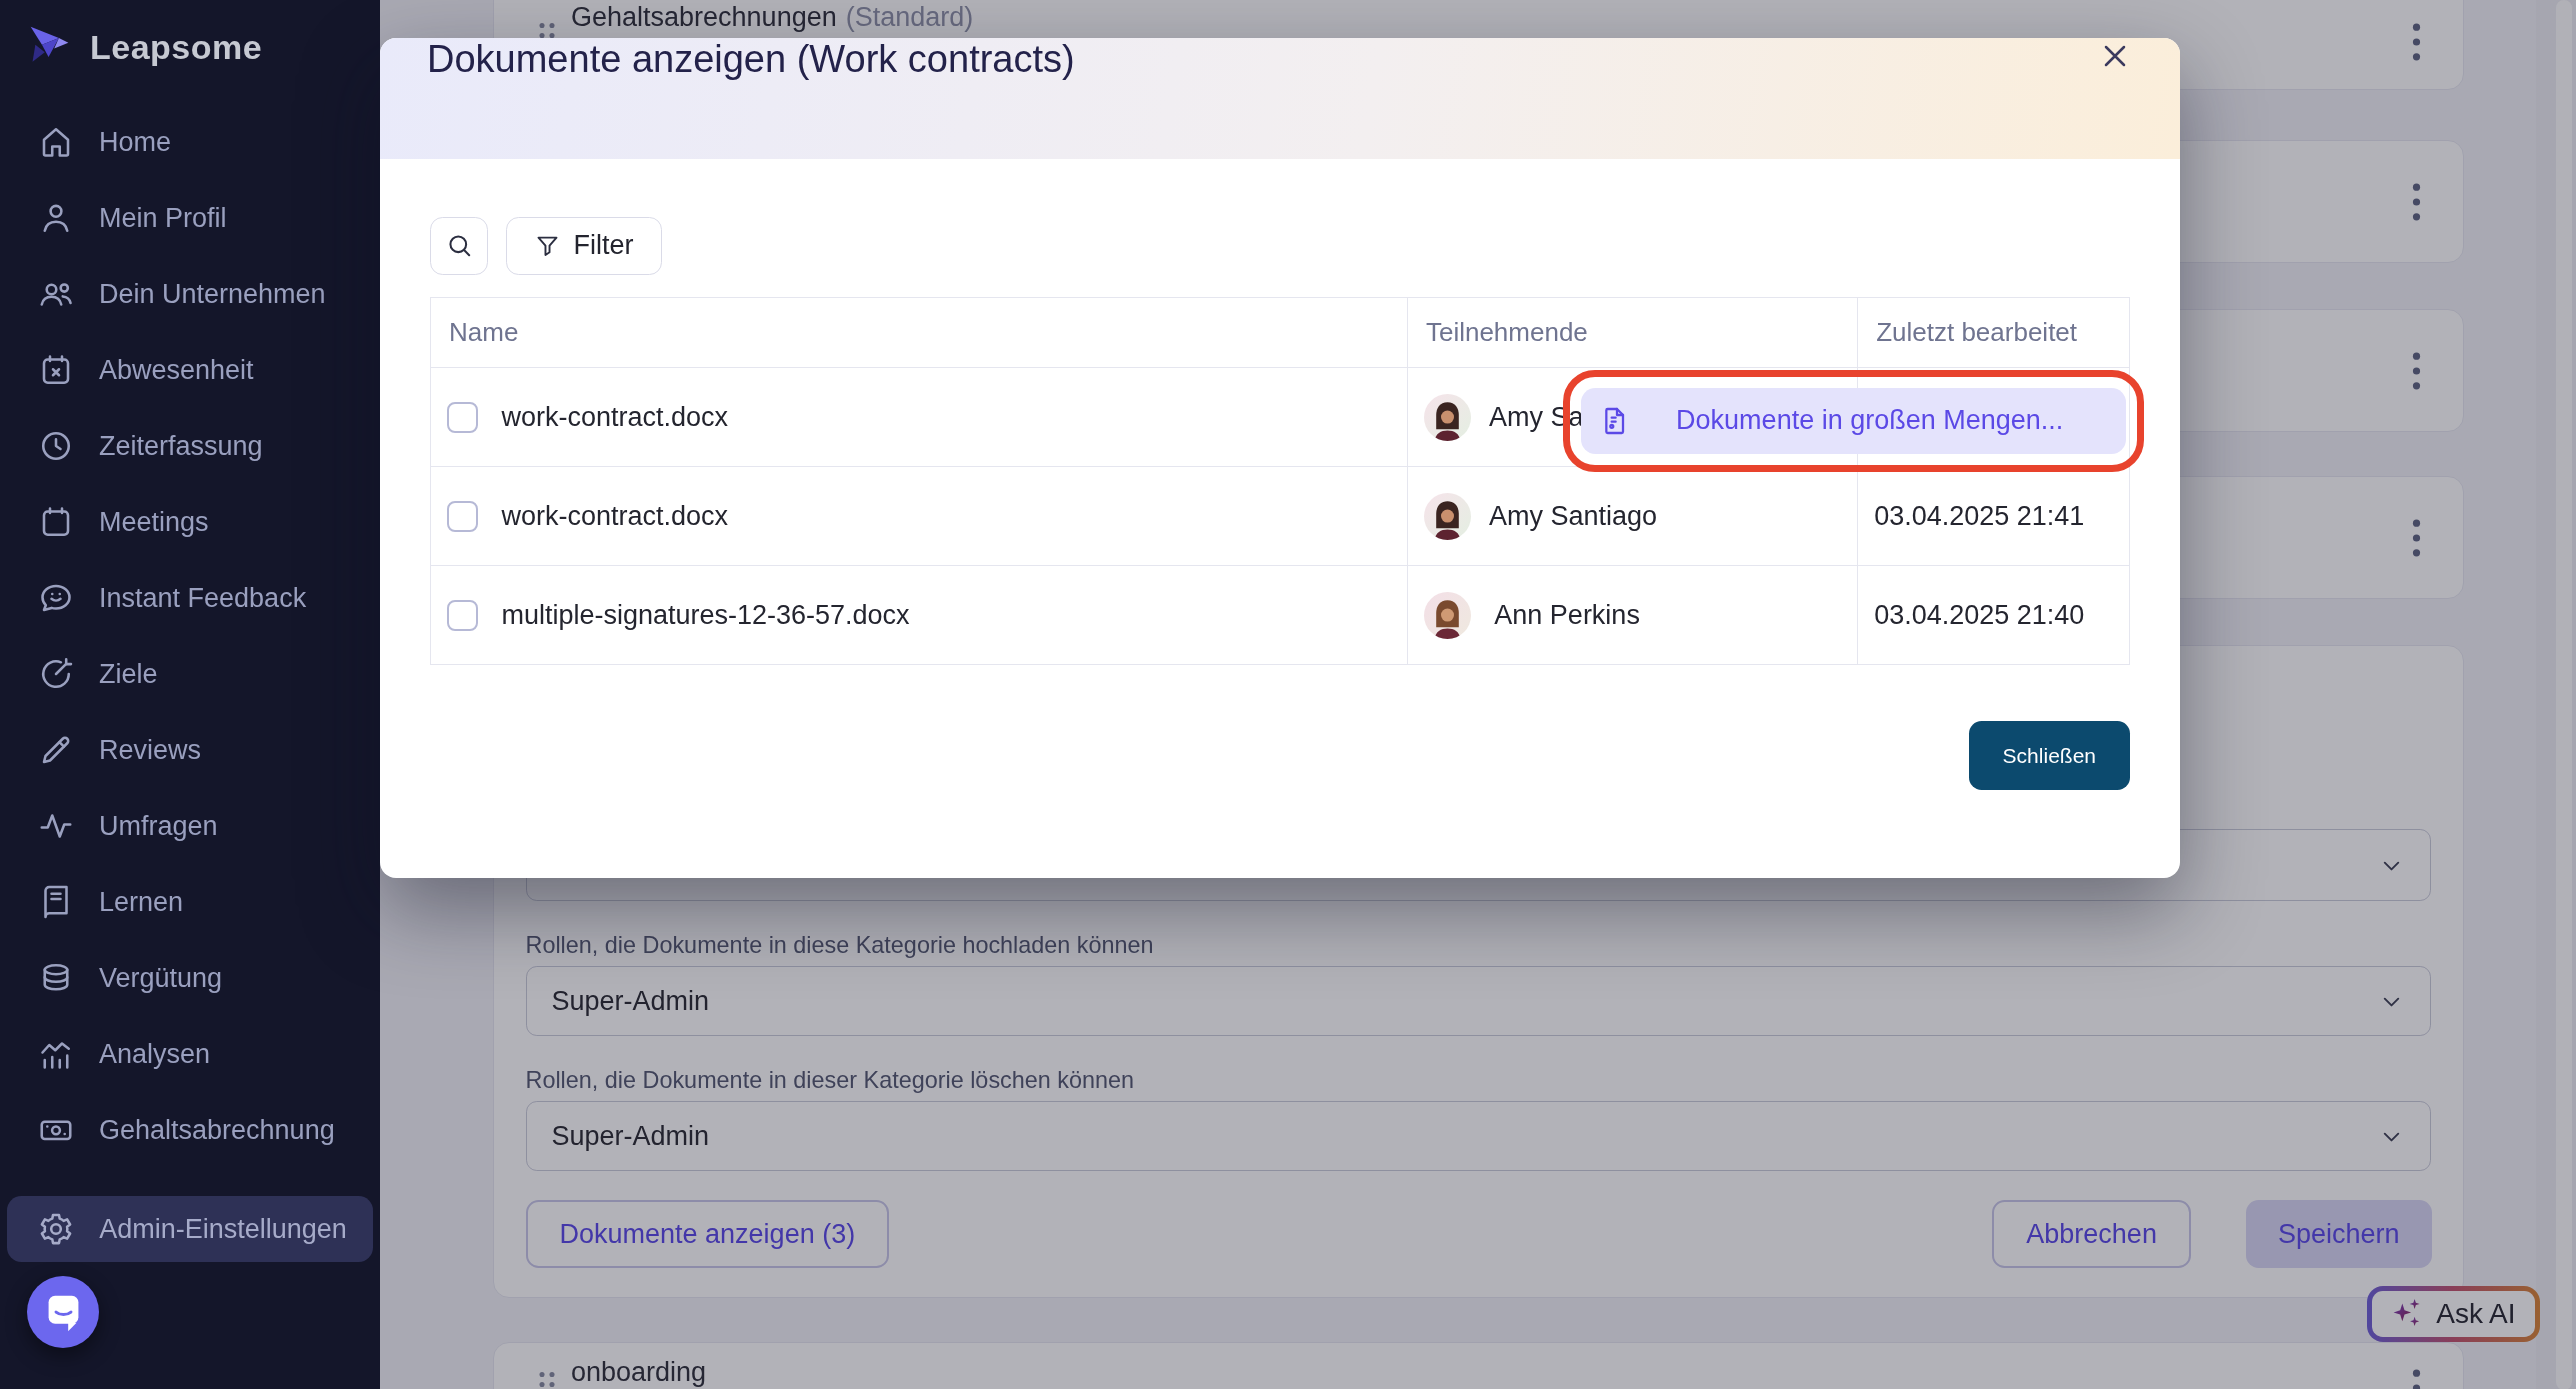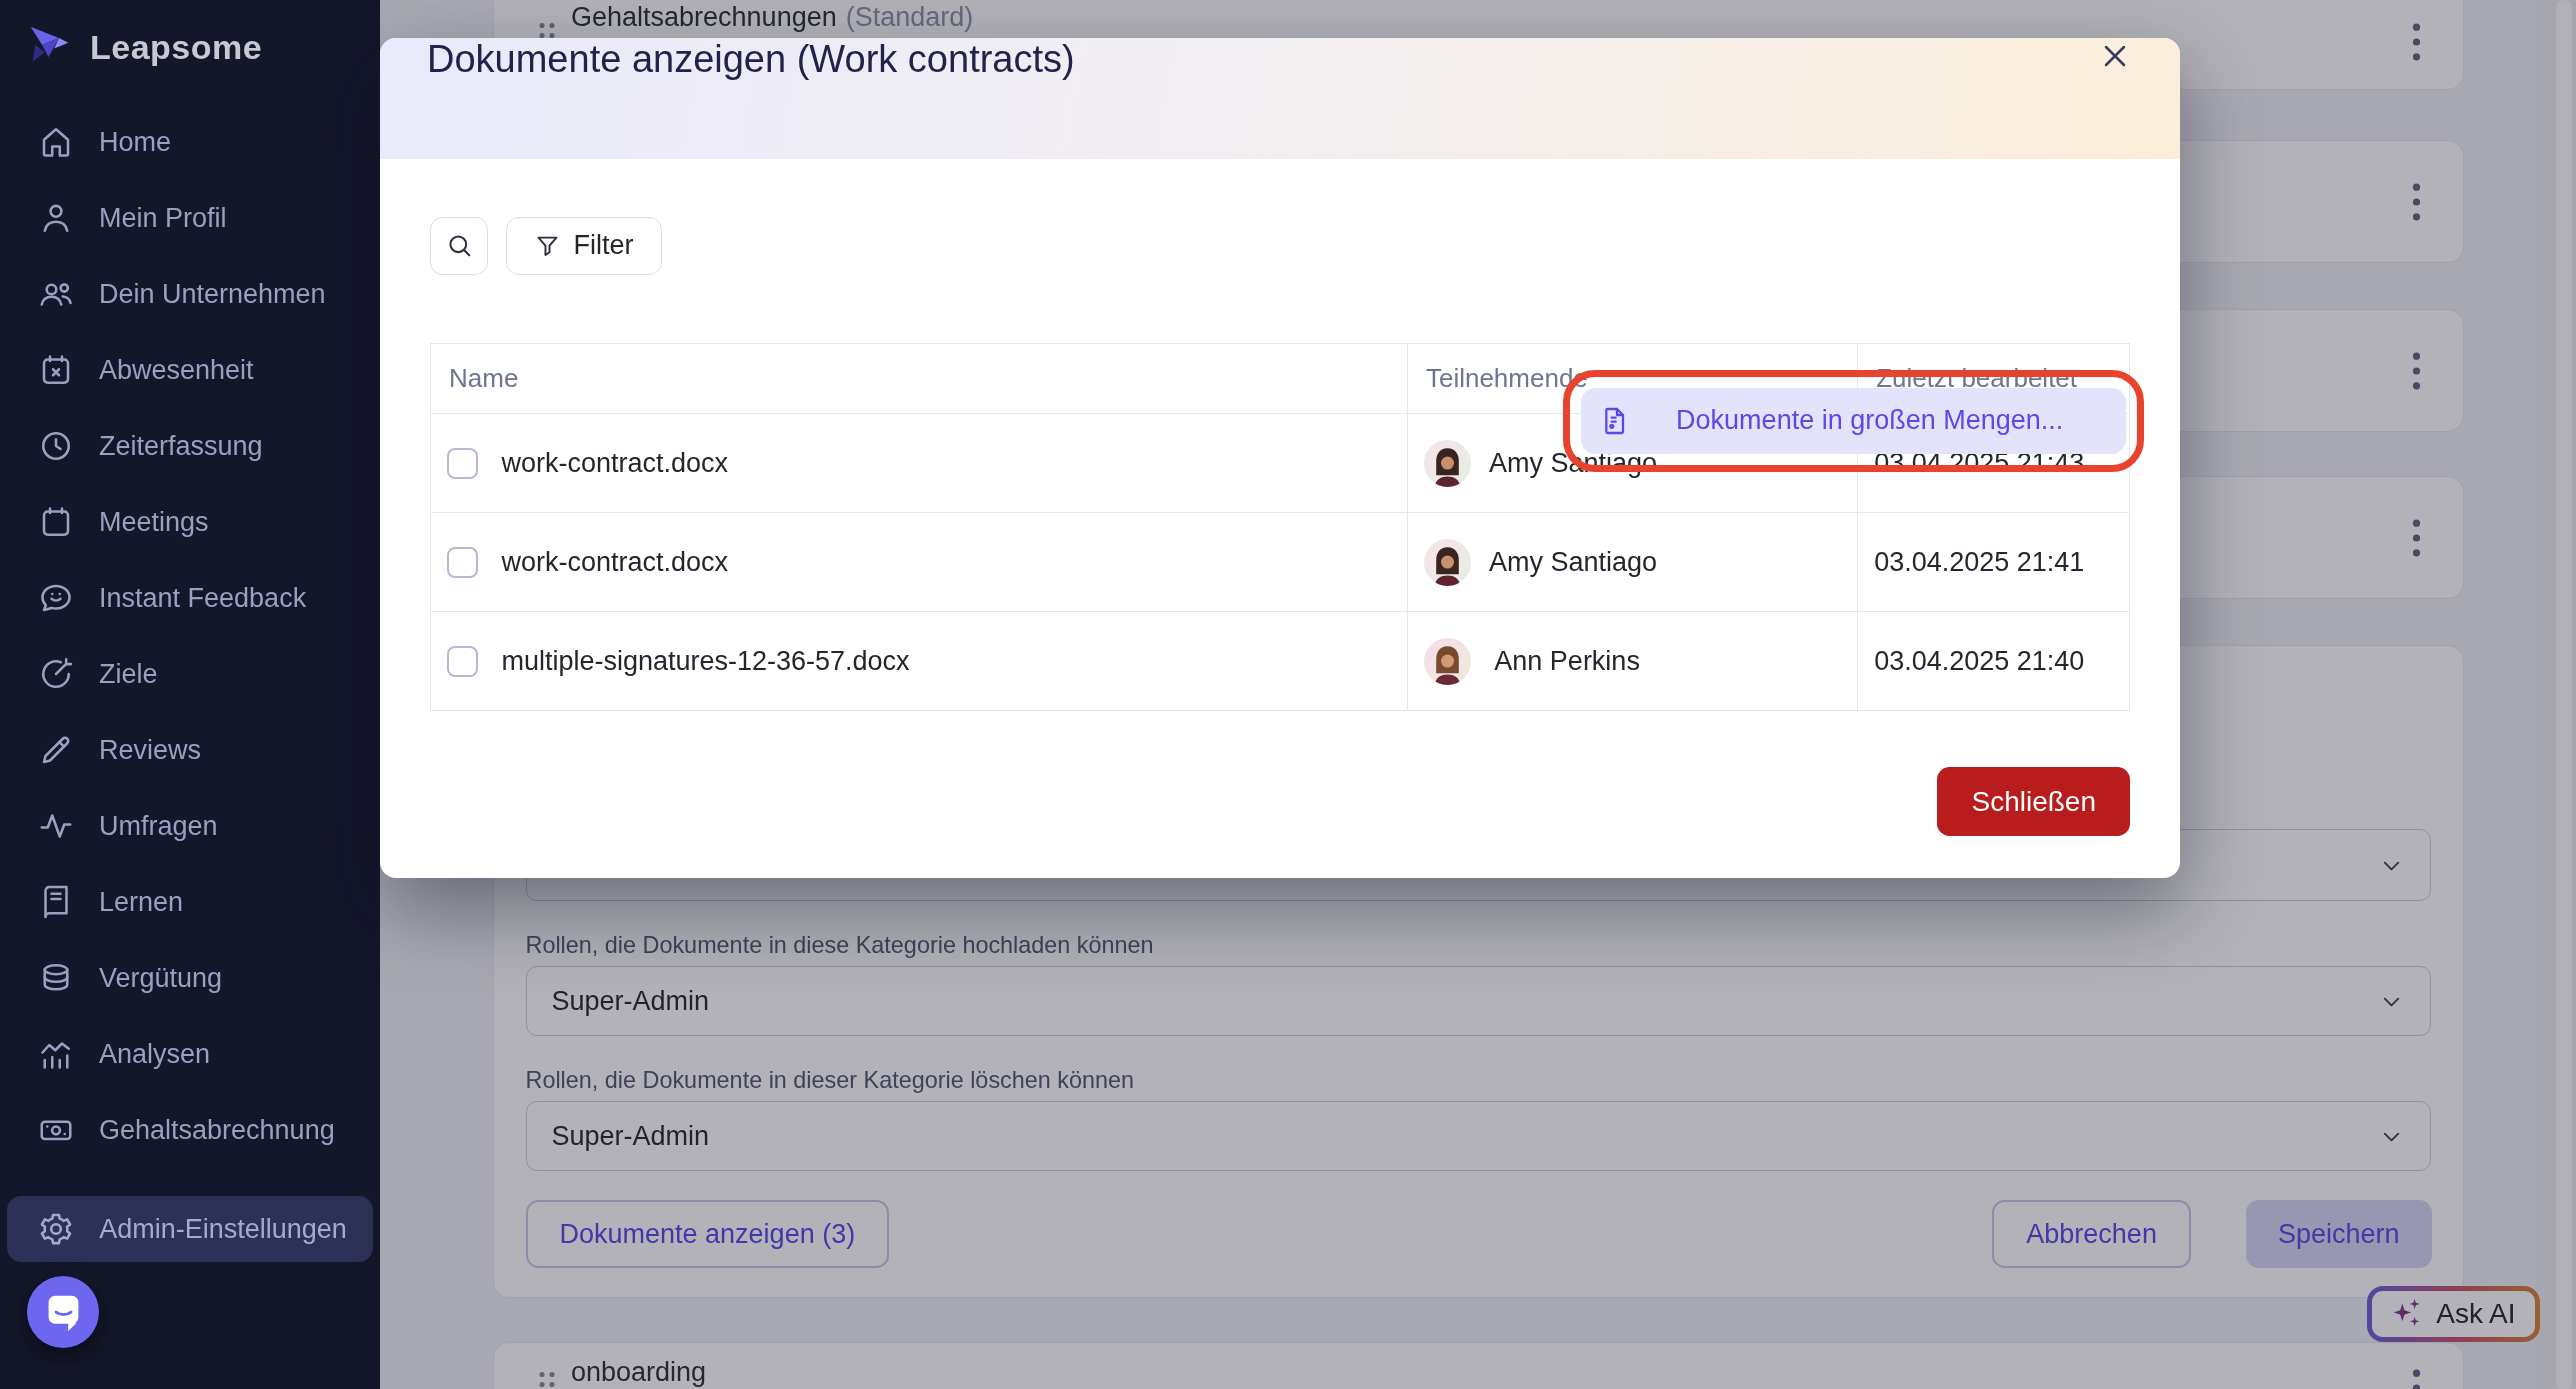--- a/index.html
+++ b/index.html
@@ -55,31 +55,31 @@
   .icon-btn { width:58px; height:58px; border:1.8px solid #dadbe8; border-radius:12.6px; background:#fff; display:flex; align-items:center; justify-content:center; cursor:pointer; }
   .icon-btn svg { width:29px; height:29px; color:#2b2e40; }
   .filter-btn { height:58px; padding:0 27px; border:1.8px solid #dadbe8; border-radius:12.6px; background:#fff; display:flex; align-items:center; gap:12.6px; font-size:27px; color:#23242e; cursor:pointer; font-family:inherit; }
   .filter-btn svg { width:27px; height:27px; color:#2b2e40; }
 
   .annotation { position:absolute; top:156px; right:36px; border:7.2px solid #e8432d; border-radius:32px; padding:10.8px; z-index:5; }
   .bulk-btn { width:545px; height:66px; border:none; border-radius:14.4px; background:#e4e3fc; color:#5b49e6; display:flex; align-items:center; padding:0 18px; font-size:27px; cursor:pointer; font-family:inherit; }
   .bulk-btn .bic { width:32px; height:32px; flex:0 0 32px; }
   .bulk-btn .blabel { flex:1; text-align:center; }
 
-  table.docs { width:100%; border-collapse:collapse; margin-top:66px; }
+  table.docs { width:100%; border-collapse:collapse; margin-top:20px; }
   table.docs th, table.docs td { border:1.8px solid #e5e6ef; text-align:left; }
   table.docs th { height:70px; font-size:26px; font-weight:400; color:#6f7490; padding-left:18px; }
   table.docs td { height:99px; font-size:27px; color:#24252f; padding-left:16px; }
   col.c1 { width:57.5%; } col.c2 { width:26.5%; } col.c3 { width:16%; }
   .cell-flex { display:flex; align-items:center; gap:23.4px; }
   .cb { width:31px; height:31px; border:2.3px solid #b6b9d6; border-radius:8px; background:#fff; flex:0 0 31px; cursor:pointer; }
   .avatar { width:47px; height:47px; border-radius:50%; overflow:hidden; flex:0 0 47px; display:inline-block; }
 
   .modal-footer { display:flex; justify-content:flex-end; margin-top:56px; }
-  .close-btn { height:69px; padding:0 34px; border:none; border-radius:12.6px; background:#b91c1c; color:#fff; font-size:28px; display:flex; align-items:center; cursor:pointer; font-family:inherit; }
+  .close-btn { height:69px; padding:0 34px; border:none; border-radius:12.6px; background:#0c4a6e; color:#fff; font-size:21px; display:flex; align-items:center; cursor:pointer; font-family:inherit; }
 </style>
 </head>
 <body>
 
 <div class="main">
 
   <div class="bg-card" style="top:-35px; height:125px;">
     <span class="drag-handle" style="left:43px; top:55px;">
         <svg viewBox="0 0 21 32" fill="currentColor" style="width:100%;height:100%;display:block">
           <circle cx="5" cy="5" r="2.8"></circle>

